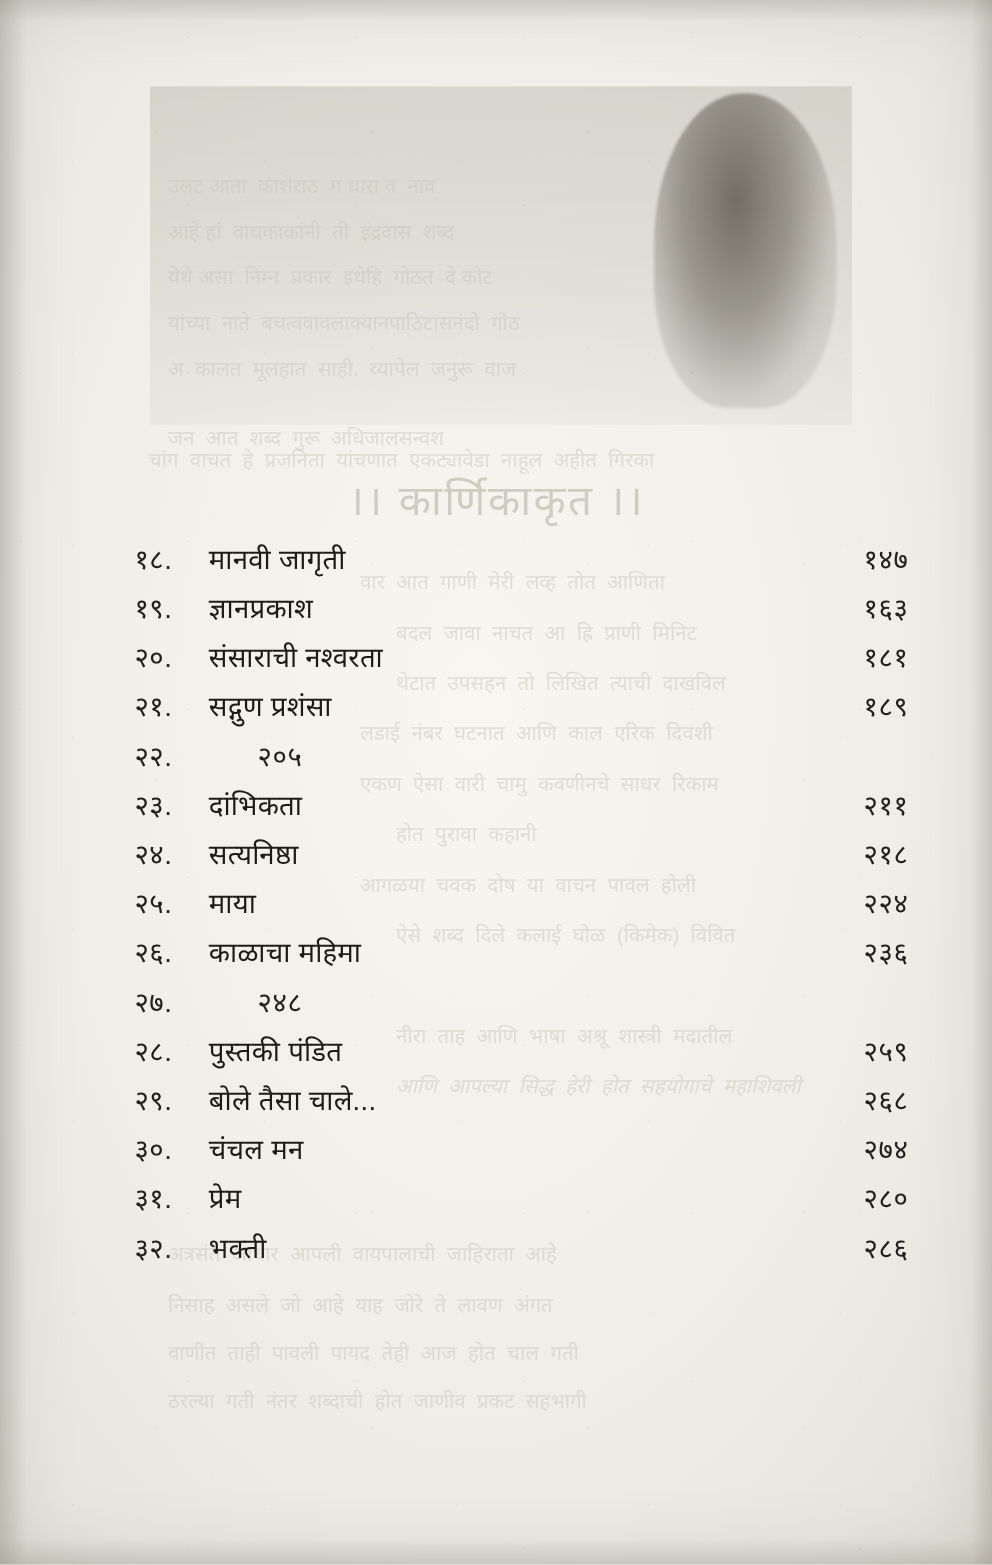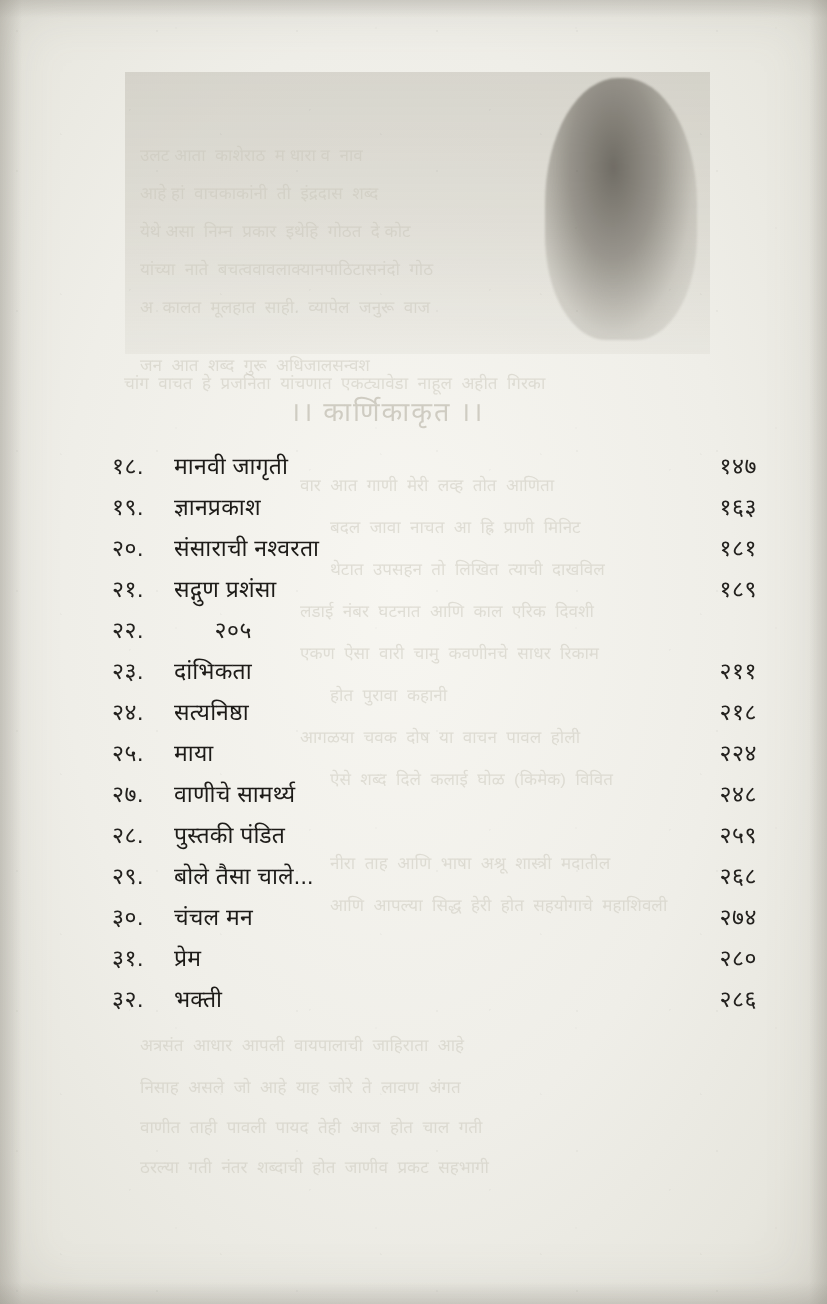--- a/index.html
+++ b/index.html
@@ -63,26 +63,26 @@
     background:
       radial-gradient(ellipse at 45% 34%, rgba(86,82,74,0.80) 0%, rgba(110,106,97,0.62) 38%, rgba(150,146,136,0.30) 68%, rgba(190,187,178,0.05) 100%);
     border-radius: 48% 48% 40% 40%;
     filter: blur(1.2px);
     pointer-events: none;
   }
   .ghost-title {
     position: absolute;
     left: 290px;
     top: 392px;
-    font-size: 27px;
+    font-size: 35px;
     letter-spacing: 2px;
     color: #b9b5a8;
     opacity: 0.62;
     filter: blur(0.5px);
-    font-family: Liberation Serif, serif;
+    font-family: Liberation Sans, sans-serif;
     pointer-events: none;
     user-select: none;
     white-space: pre;
   }
 
   
   .toc {
     position: absolute;
     left: 0;
     top: 440px;
@@ -179,21 +179,21 @@
 
   <div class="ghost-block" style="left:330px; top:512px; font-size:17px;">बदल  जावा  नाचत  आ  ह्रि  प्राणी  मिनिट</div>
   <div class="ghost-block" style="left:300px; top:470px; font-size:17px;">वार  आत  गाणी  मेरी  लव्ह  तोत  आणिता</div>
   <div class="ghost-block" style="left:330px; top:554px; font-size:17px;">थेटात  उपसहन  तो  लिखित  त्याची  दाखविल</div>
   <div class="ghost-block" style="left:300px; top:596px; font-size:17px;">लडाई  नंबर  घटनात  आणि  काल  एरिक  दिवशी</div>
   <div class="ghost-block" style="left:300px; top:638px; font-size:17px;">एकण  ऐसा  वारी  चामु  कवणीनचे  साधर  रिकाम</div>
   <div class="ghost-block" style="left:330px; top:680px; font-size:17px;">होत  पुरावा  कहानी</div>
   <div class="ghost-block" style="left:300px; top:722px; font-size:17px;">आगळया  चवक  दोष  या  वाचन  पावल  होली</div>
   <div class="ghost-block" style="left:330px; top:848px; font-size:17px;">नीरा  ताह  आणि  भाषा  अश्रू  शास्त्री  मदातील</div>
   <div class="ghost-block" style="left:330px; top:764px; font-size:17px;">ऐसे  शब्द  दिले  कलाई  घोळ  (किमेक)  विवित</div>
-  <div class="ghost-block" style="left:330px; top:890px; font-size:17px;">आणि  आपल्या  सिद्ध  हेरी  होत  सहयोगाचे  महाशिवली</div>
+  <div class="ghost-block" style="left:330px; top:890px; font-size:17px;font-style:italic;">आणि  आपल्या  सिद्ध  हेरी  होत  सहयोगाचे  महाशिवली</div>
 
   <div class="ghost-block" style="left:140px; top:1030px; font-size:17px;">अत्रसंत  आधार  आपली  वायपालाची  जाहिराता  आहे</div>
   <div class="ghost-block" style="left:140px; top:1072px; font-size:17px;">निसाह  असले  जो  आहे  याह  जोरे  ते  लावण  अंगत</div>
   <div class="ghost-block" style="left:140px; top:1112px; font-size:17px;">वाणीत  ताही  पावली  पायद  तेही  आज  होत  चाल  गती</div>
   <div class="ghost-block" style="left:140px; top:1152px; font-size:17px;">ठरल्या  गती  नंतर  शब्दाची  होत  जाणीव  प्रकट  सहभागी</div>
 
   <div class="toc">
 
     <div class="toc-row">
       <span class="toc-num">१८.</span>
@@ -235,24 +235,28 @@
       <span class="toc-title">सत्यनिष्ठा</span>
       <span class="toc-page">२१८</span>
     </div>
 
     <div class="toc-row">
       <span class="toc-num">२५.</span>
       <span class="toc-title">माया</span>
       <span class="toc-page">२२४</span>
     </div>
 
+    <div class="toc-row">
+      <span class="toc-num">२६.</span>
+      <span class="toc-title">काळाचा  महिमा</span>
+      <span class="toc-page">२३६</span>
+    </div>
 
     <div class="toc-row">
       <span class="toc-num">२७.</span>
-      <span class="toc-title">वाणीचे  सामर्थ्य</span>
       <span class="toc-page">२४८</span>
     </div>
 
     <div class="toc-row">
       <span class="toc-num">२८.</span>
       <span class="toc-title">पुस्तकी  पंडित</span>
       <span class="toc-page">२५९</span>
     </div>
 
     <div class="toc-row">

